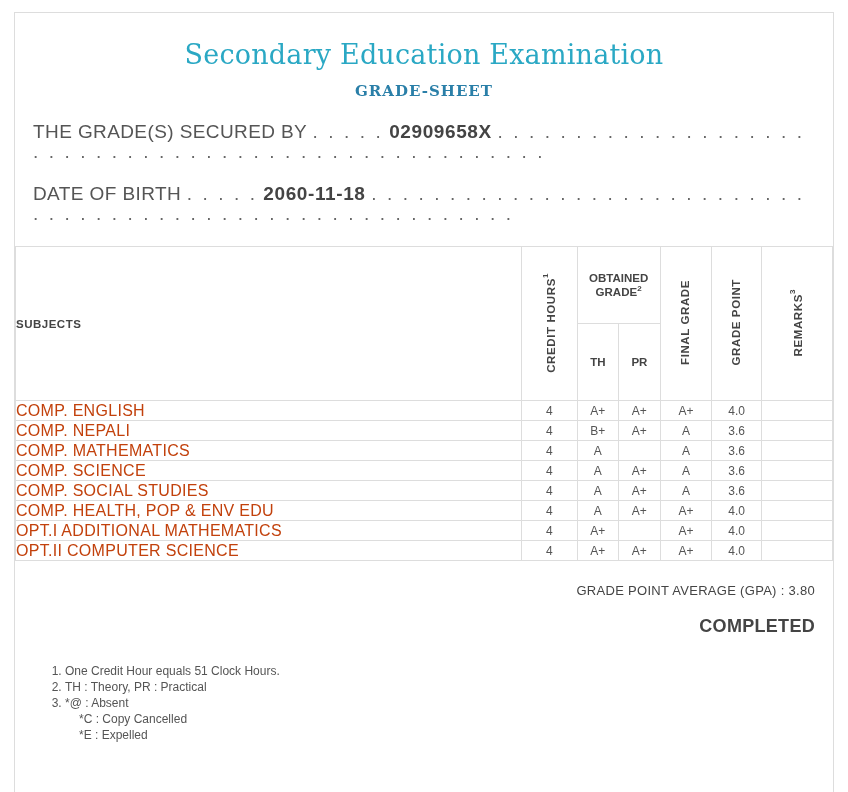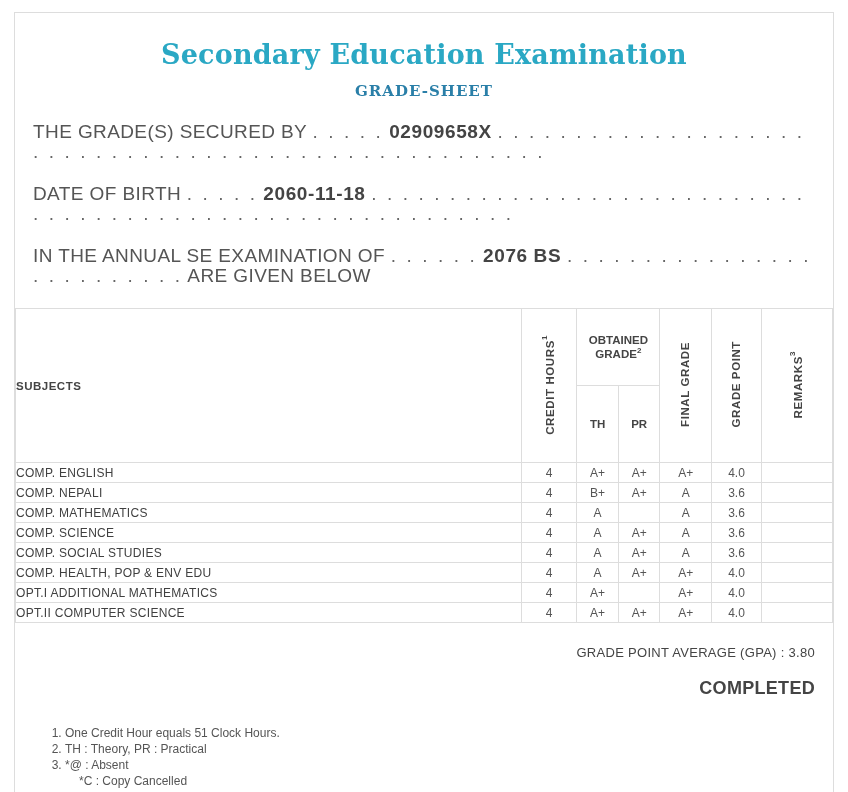--- a/index.html
+++ b/index.html
@@ -26,21 +26,21 @@
     border-bottom: none;
     box-sizing: border-box;
     width: 820px;
     min-height: 780px;
     padding: 0;
   }
   .title {
     text-align: center;
     color: #2aa8c4;
     font-family: "DejaVu Serif", serif;
-    font-weight: bold;
+    font-weight: normal;
     font-size: 27px;
     letter-spacing: 0.2px;
     padding-top: 26px;
   }
   .subtitle {
     text-align: center;
     color: #2a7fa8;
     font-family: "DejaVu Serif", serif;
     font-weight: bold;
     font-size: 15px;
@@ -106,22 +106,22 @@
   th.credit { width: 56px; }
   th.obtained { width: 82px; height: 38px; }
   th.sub-th, th.sub-pr { width: 41px; height: 36px; font-size: 11.5px; }
   th.final { width: 52px; }
   th.gp { width: 50px; }
   th.remarks { width: 72px; }
   sup { font-size: 8px; }
   td.subject {
     text-align: left;
     padding: 5px 0 5px 12px;
-    color: #404040;
-    font-size: 12px;
+    color: #c2410c;
+    font-size: 16px;
     letter-spacing: 0.3px;
     height: 19px;
   }
   td.num {
     text-align: center;
     color: #555555;
     font-size: 12px;
   }
   .gpa-row {
     text-align: right;
@@ -172,27 +172,20 @@
         <span class="dots">. . . . .</span>
         <span class="val">02909658X</span>
         <span class="dots">. . . . . . . . . . . . . . . . . . . . . . . . . . . . . . . . . . . . . . . . . . . . . . . . . . . . .</span>
       </div>
       <div class="info-line">
         <span>DATE OF BIRTH</span>
         <span class="dots">. . . . .</span>
         <span class="val">2060-11-18</span>
         <span class="dots">. . . . . . . . . . . . . . . . . . . . . . . . . . . . . . . . . . . . . . . . . . . . . . . . . . . . . . . . . . .</span>
       </div>
-      <div class="info-line">
-        <span>IN THE ANNUAL SE EXAMINATION OF</span>
-        <span class="dots">. . . . . .</span>
-        <span class="val">2076 BS</span>
-        <span class="dots">. . . . . . . . . . . . . . . . . . . . . . . . . .</span>
-        <span class="tail">ARE GIVEN BELOW</span>
-      </div>
     </div>
 
     <table class="grades">
       <thead>
         <tr>
           <th class="subjects-head" rowspan="2">SUBJECTS</th>
           <th class="credit" rowspan="2">
             <span class="vert"><span>CREDIT HOURS</span><sup>1</sup></span>
           </th>
           <th class="obtained" colspan="2">

